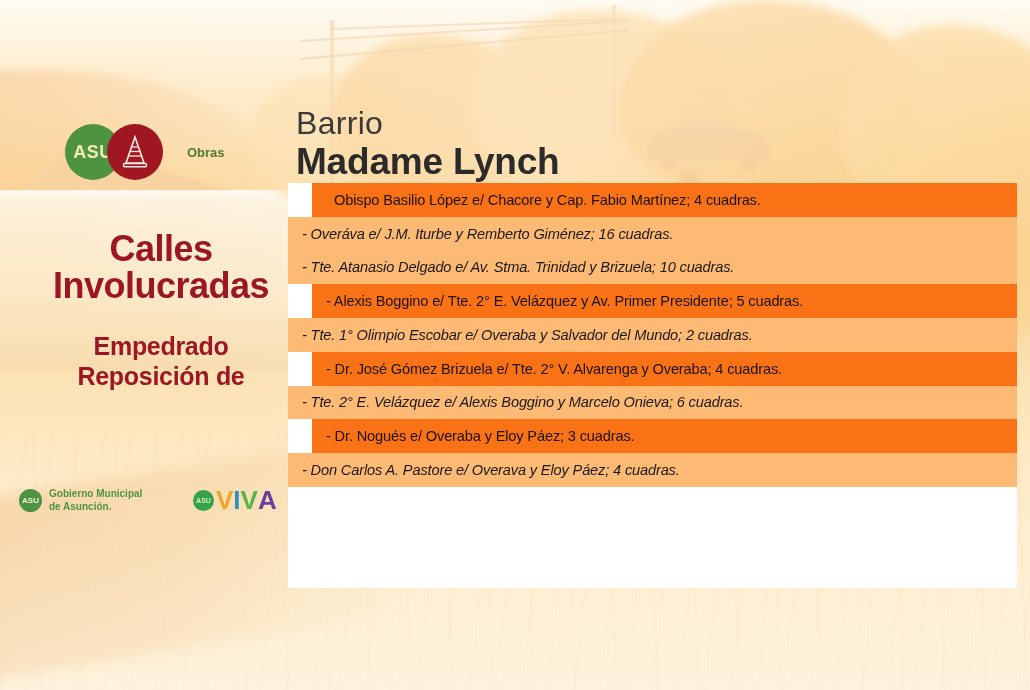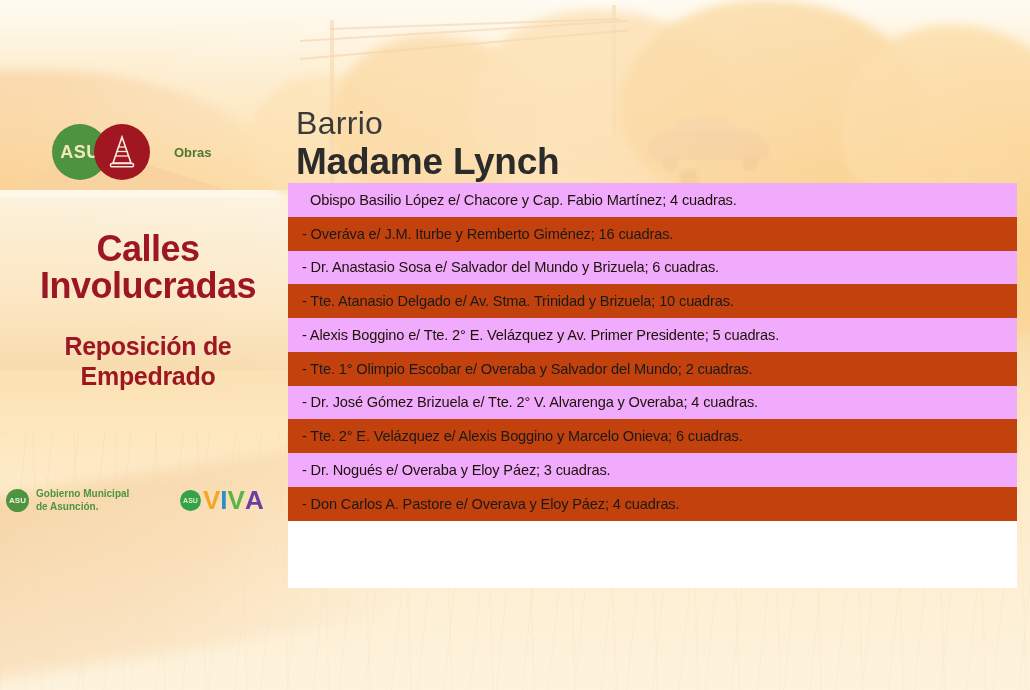--- a/index.html
+++ b/index.html
@@ -152,21 +152,21 @@
     position: absolute; inset: 0;
     background:
       radial-gradient(ellipse 70% 55% at 52% 28%, rgba(255,255,255,0.30) 0%, rgba(255,255,255,0) 70%),
       linear-gradient(180deg, rgba(255,252,244,0.42) 0%, rgba(255,238,205,0.10) 35%, rgba(253,240,216,0.35) 78%, rgba(253,243,225,0.55) 100%);
     mix-blend-mode: normal;
   }
 
   
   #left-panel {
     position: absolute;
-    left: 4px; top: 0;
+    left: 17px; top: 0;
     width: 288px; height: 690px;
     z-index: 5;
   }
   #brand-logo {
     position: absolute;
     left: 48px; top: 124px;
     display: flex; align-items: center;
   }
   .logo-circle {
     width: 56px; height: 56px; border-radius: 50%;
@@ -273,26 +273,28 @@
   }
   .street-row {
     height: 33.75px;
     display: flex; align-items: center;
     padding-left: 14px; padding-right: 10px;
     font-size: 14.6px;
     letter-spacing: -0.15px;
     white-space: nowrap;
   }
   .street-row.alt {
-    background: #f0abfc;
+    background: #f97316;
     color: #1d1208;
+    margin-left: 24px;
   }
   .street-row.plain {
-    background: #c2410c;
+    background: #fdba74;
     color: #1a1a1a;
+    font-style: italic;
   }
   .street-row.first { padding-left: 22px; }
 </style>
 </head>
 <body>
 
 <div id="bg-photo">
   <div class="bg-sky"></div>
   <div class="bg-ground"></div>
   <div class="bg-wedge-left2"></div>
@@ -343,22 +345,22 @@
     </div>
     <span class="logo-obras">Obras</span>
   </div>
 
   <div id="headline-block">
     <div class="headline-main">
       <div>Calles</div>
       <div>Involucradas</div>
     </div>
     <div class="headline-sub">
+      <div>Empedrado</div>
       <div>Reposición de</div>
-      <div>Empedrado</div>
     </div>
   </div>
 
   <div id="footer-logos">
     <div id="gov-logo">
       <div class="gov-badge">
         <span class="gov-badge-text">ASU</span>
       </div>
       <div class="gov-text">
         <div>Gobierno Municipal</div>
@@ -379,21 +381,20 @@
 </div>
 
 <div id="title-block">
   <div class="title-small">Barrio</div>
   <div class="title-large">Madame Lynch</div>
 </div>
 
 <div id="street-panel">
     <div class="street-row alt first">Obispo Basilio López e/ Chacore y Cap. Fabio Martínez; 4 cuadras.</div>
     <div class="street-row plain">- Overáva e/ J.M. Iturbe y Remberto Giménez; 16 cuadras.</div>
-    <div class="street-row alt">- Dr. Anastasio Sosa e/ Salvador del Mundo y Brizuela; 6 cuadras.</div>
     <div class="street-row plain">- Tte. Atanasio Delgado e/ Av. Stma. Trinidad y Brizuela; 10 cuadras.</div>
     <div class="street-row alt">- Alexis Boggino e/ Tte. 2° E. Velázquez y Av. Primer Presidente; 5 cuadras.</div>
     <div class="street-row plain">- Tte. 1° Olimpio Escobar e/ Overaba y Salvador del Mundo; 2 cuadras.</div>
     <div class="street-row alt">- Dr. José Gómez Brizuela e/ Tte. 2° V. Alvarenga y Overaba; 4 cuadras.</div>
     <div class="street-row plain">- Tte. 2° E. Velázquez e/ Alexis Boggino y Marcelo Onieva; 6 cuadras.</div>
     <div class="street-row alt">- Dr. Nogués e/ Overaba y Eloy Páez; 3 cuadras.</div>
     <div class="street-row plain">- Don Carlos A. Pastore e/ Overava y Eloy Páez; 4 cuadras.</div>
   </div>
 
 </body></html>

